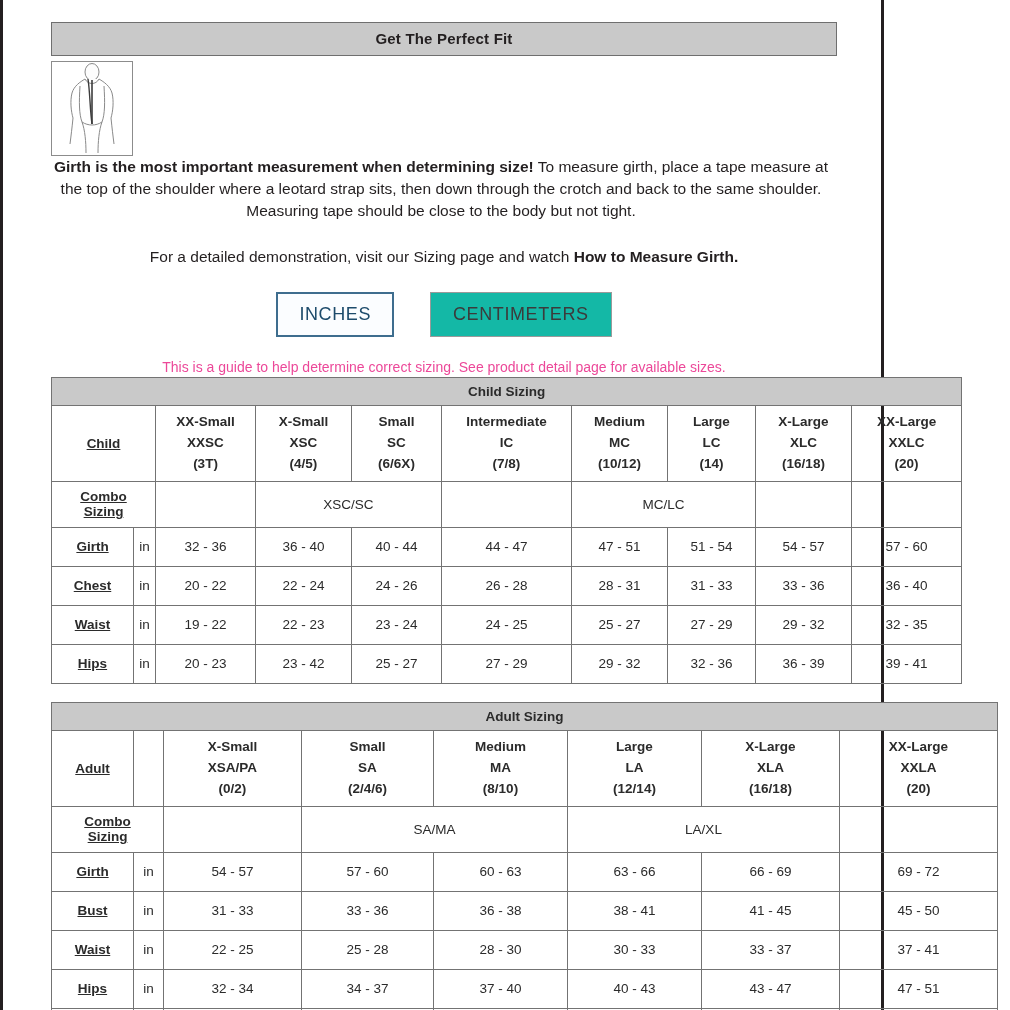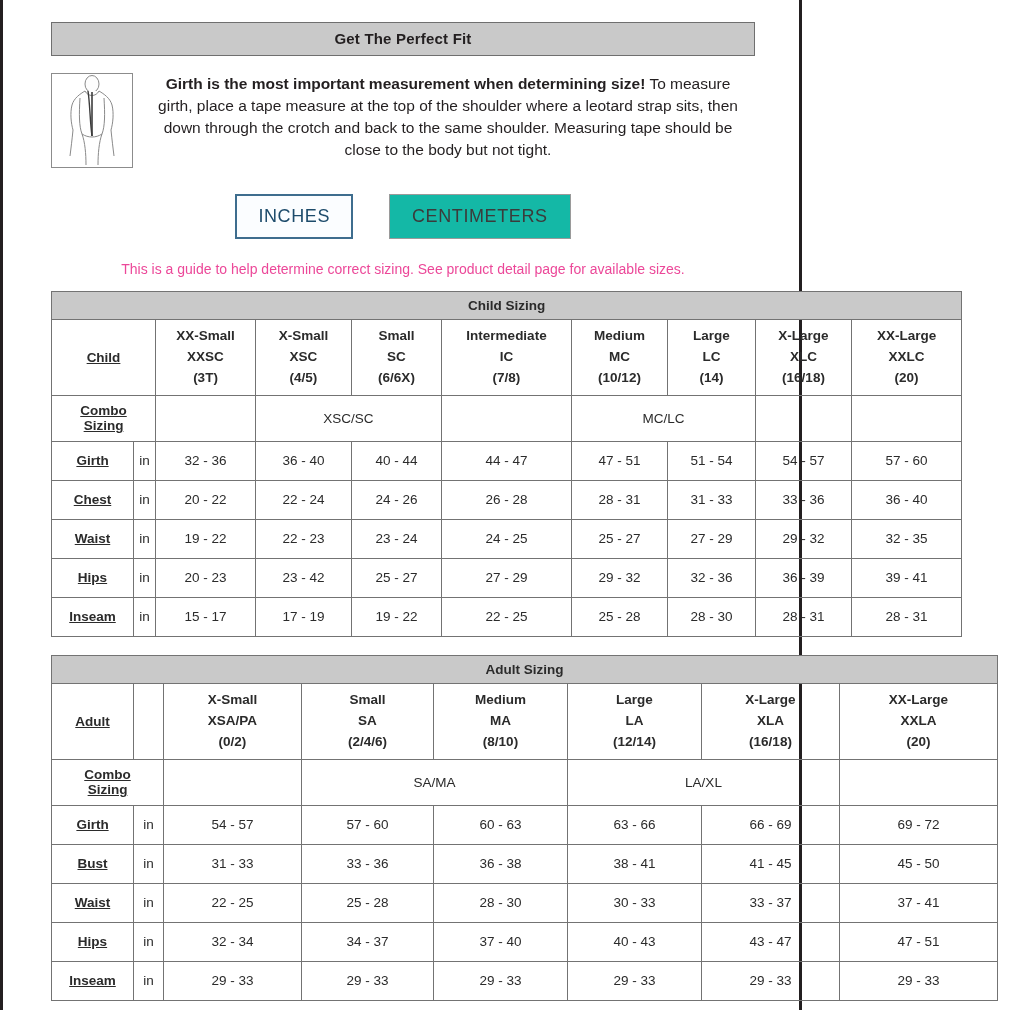--- a/index.html
+++ b/index.html
@@ -9,21 +9,21 @@
   }
   body {
     width: 1010px;
     height: 1010px;
     font-family: "Liberation Sans", sans-serif;
     color: #231f20;
     overflow: hidden;
   }
   .page {
     position: relative;
-    width: 802px;
+    width: 884px;
     height: 1010px;
     box-sizing: border-box;
     border-left: 3px solid #231f20;
     border-right: 3px solid #231f20;
     padding: 22px 44px 0 48px;
   }
 
   
   .banner {
     background: #c9c9c9;
@@ -32,21 +32,22 @@
     font-weight: bold;
     font-size: 15px;
     padding: 7px 0 8px;
     letter-spacing: 0.2px;
   }
 
   
   .intro-row {
     display: flex;
     align-items: flex-start;
-    margin-top: 17px;
+    margin-top: 5px;
+    flex-direction: column;
   }
   .figure-box {
     width: 80px;
     height: 93px;
     border: 1px solid #8c8c8c;
     flex: 0 0 auto;
     margin-right: 14px;
     position: relative;
     background: #fff;
     overflow: hidden;
@@ -98,21 +99,21 @@
     text-align: center;
     font-size: 14px;
     color: #ec4899;
     margin-top: 22px;
   }
 
   
   table.size {
     border-collapse: collapse;
     width: 100%;
-    margin-top: 14px;
+    margin-top: 2px;
     table-layout: fixed;
   }
   table.size td, table.size th {
     border: 1px solid #737373;
     font-size: 13.5px;
     text-align: center;
     color: #2b2b2b;
     padding: 6px 2px;
   }
   .tbl-title {
@@ -167,20 +168,23 @@
         </g>
         <path d="M40 18 L40 62" stroke="#3c3c3c" stroke-width="1.6" fill="none"></path>
         <path d="M36 17 C38 30, 38 48, 40 62" stroke="#3c3c3c" stroke-width="1.4" fill="none"></path>
       </svg>
     </div>
     <div class="intro-text">
       <b>Girth is the most important measurement when determining size!</b><span> To measure girth, place a tape measure at the top of the shoulder where a leotard strap sits, then down through the crotch and back to the same shoulder. Measuring tape should be close to the body but not tight.</span>
     </div>
   </div>
 
+  <div class="demo-line">
+    <span>For a detailed demonstration, visit our Sizing page and watch </span><b>How to Measure Girth.</b>
+  </div>
 
   <div class="units">
     <button class="unit-btn active">INCHES</button>
     <button class="unit-btn">CENTIMETERS</button>
   </div>
 
   <div class="guide-note">This is a guide to help determine correct sizing. See product detail page for available sizes.</div>
 
   <table class="size">
     <colgroup>
@@ -296,32 +300,20 @@
       <td class="unitcell">in</td>
       <td>20 - 23</td>
       <td>23 - 42</td>
       <td>25 - 27</td>
       <td>27 - 29</td>
       <td>29 - 32</td>
       <td>32 - 36</td>
       <td>36 - 39</td>
       <td>39 - 41</td>
     </tr>
-    <tr class="datarow">
-      <td class="rowlabel">Inseam</td>
-      <td class="unitcell">in</td>
-      <td>15 - 17</td>
-      <td>17 - 19</td>
-      <td>19 - 22</td>
-      <td>22 - 25</td>
-      <td>25 - 28</td>
-      <td>28 - 30</td>
-      <td>28 - 31</td>
-      <td>28 - 31</td>
-    </tr>
   </tbody>
     </table>
 
   <table class="size" style="margin-top:18px">
     <colgroup>
       <col style="width:82px">
         <col style="width:30px">
       <col style="width:138px">
         <col style="width:132px">
         <col style="width:134px">

